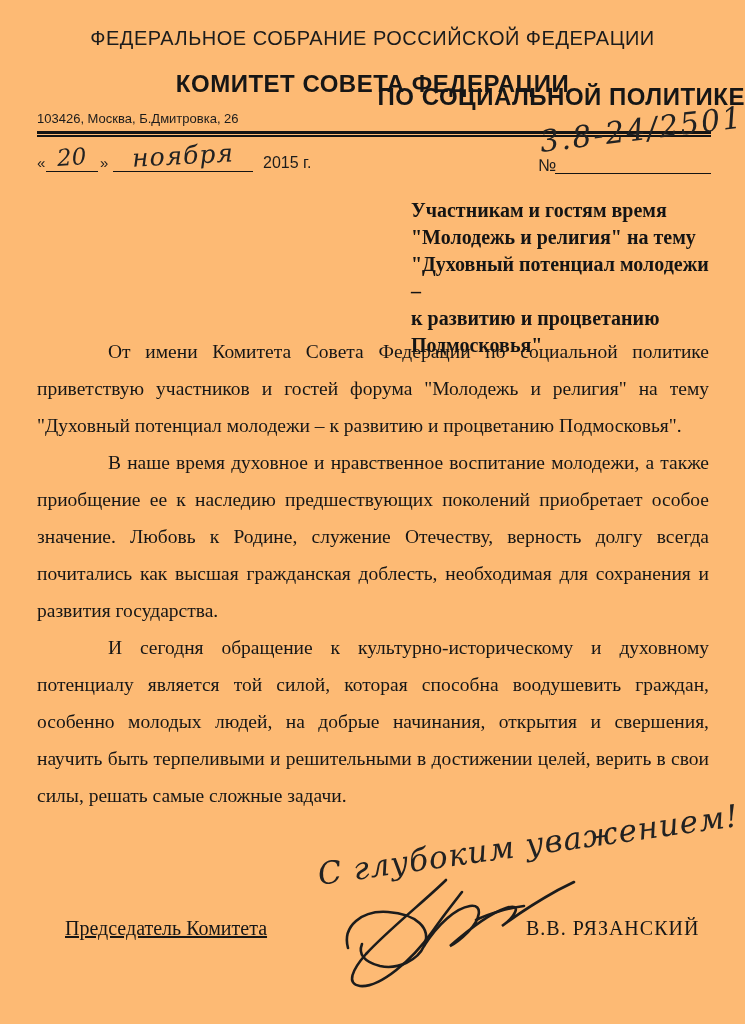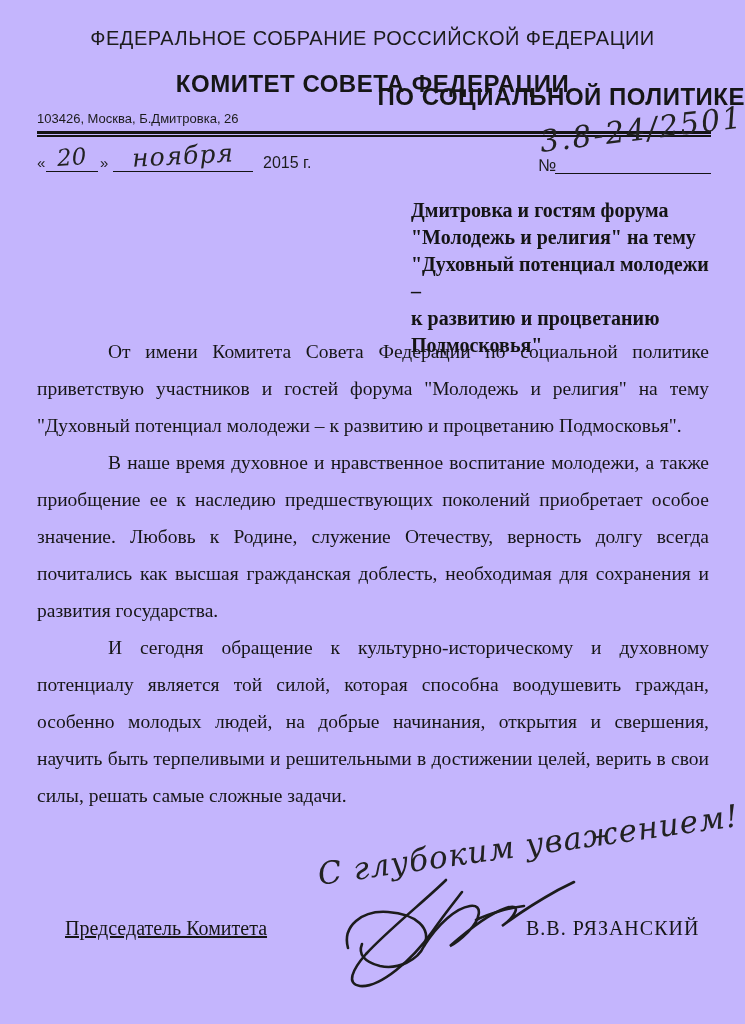--- a/index.html
+++ b/index.html
@@ -1,18 +1,18 @@
 <!DOCTYPE html>
 <html><head>
 <meta charset="utf-8">
 <style>
   * { margin:0; padding:0; box-sizing:border-box; }
   html,body { width:745px; height:1024px; background:#ffffff; overflow:hidden; }
   .page {
-    position:relative; width:745px; height:1024px; background:#c4b5fd;
+    position:relative; width:745px; height:1024px; background:#fdba74;
     color:#1a1a1a; font-family:"Liberation Serif", serif;
   }
   
   .lh-org {
     position:absolute; top:27px; left:0; width:745px; text-align:center;
     font-family:"Liberation Sans", sans-serif; font-size:20px; letter-spacing:.5px;
     color:#1c1c1c;
   }
   .lh-committee1 {
     position:absolute; top:70px; left:0; width:745px; text-align:center;
@@ -92,21 +92,21 @@
     <span class="day-slot"><span class="hw hw-day">20</span></span>
     <span class="quote q-close">»</span>
     <span class="month-slot"><span class="hw hw-month">ноября</span></span>
     <span class="year">2015 г.</span>
     <span class="num-sign">№</span>
     <span class="num-slot"></span>
     <span class="hw hw-number">3.8-24/2501</span>
   </div>
 
   <div class="recipient">
-    <div>Дмитровка и гостям форума</div>
+    <div>Участникам и гостям время</div>
     <div>"Молодежь и религия" на тему</div>
     <div>"Духовный потенциал молодежи –</div>
     <div>к развитию и процветанию</div>
     <div>Подмосковья"</div>
   </div>
 
   <div class="body-text">
     <p>От имени Комитета Совета Федерации по социальной политике приветствую участников и гостей форума "Молодежь и религия" на тему "Духовный потенциал молодежи – к развитию и процветанию Подмосковья".</p>
     <p>В наше время духовное и нравственное воспитание молодежи, а также приобщение ее к наследию предшествующих поколений приобретает особое значение. Любовь к Родине, служение Отечеству, верность долгу всегда почитались как высшая гражданская доблесть, необходимая для сохранения и развития государства.</p>
     <p>И сегодня обращение к культурно-историческому и духовному потенциалу является той силой, которая способна воодушевить граждан, особенно молодых людей, на добрые начинания, открытия и свершения, научить быть терпеливыми и решительными в достижении целей, верить в свои силы, решать самые сложные задачи.</p>

